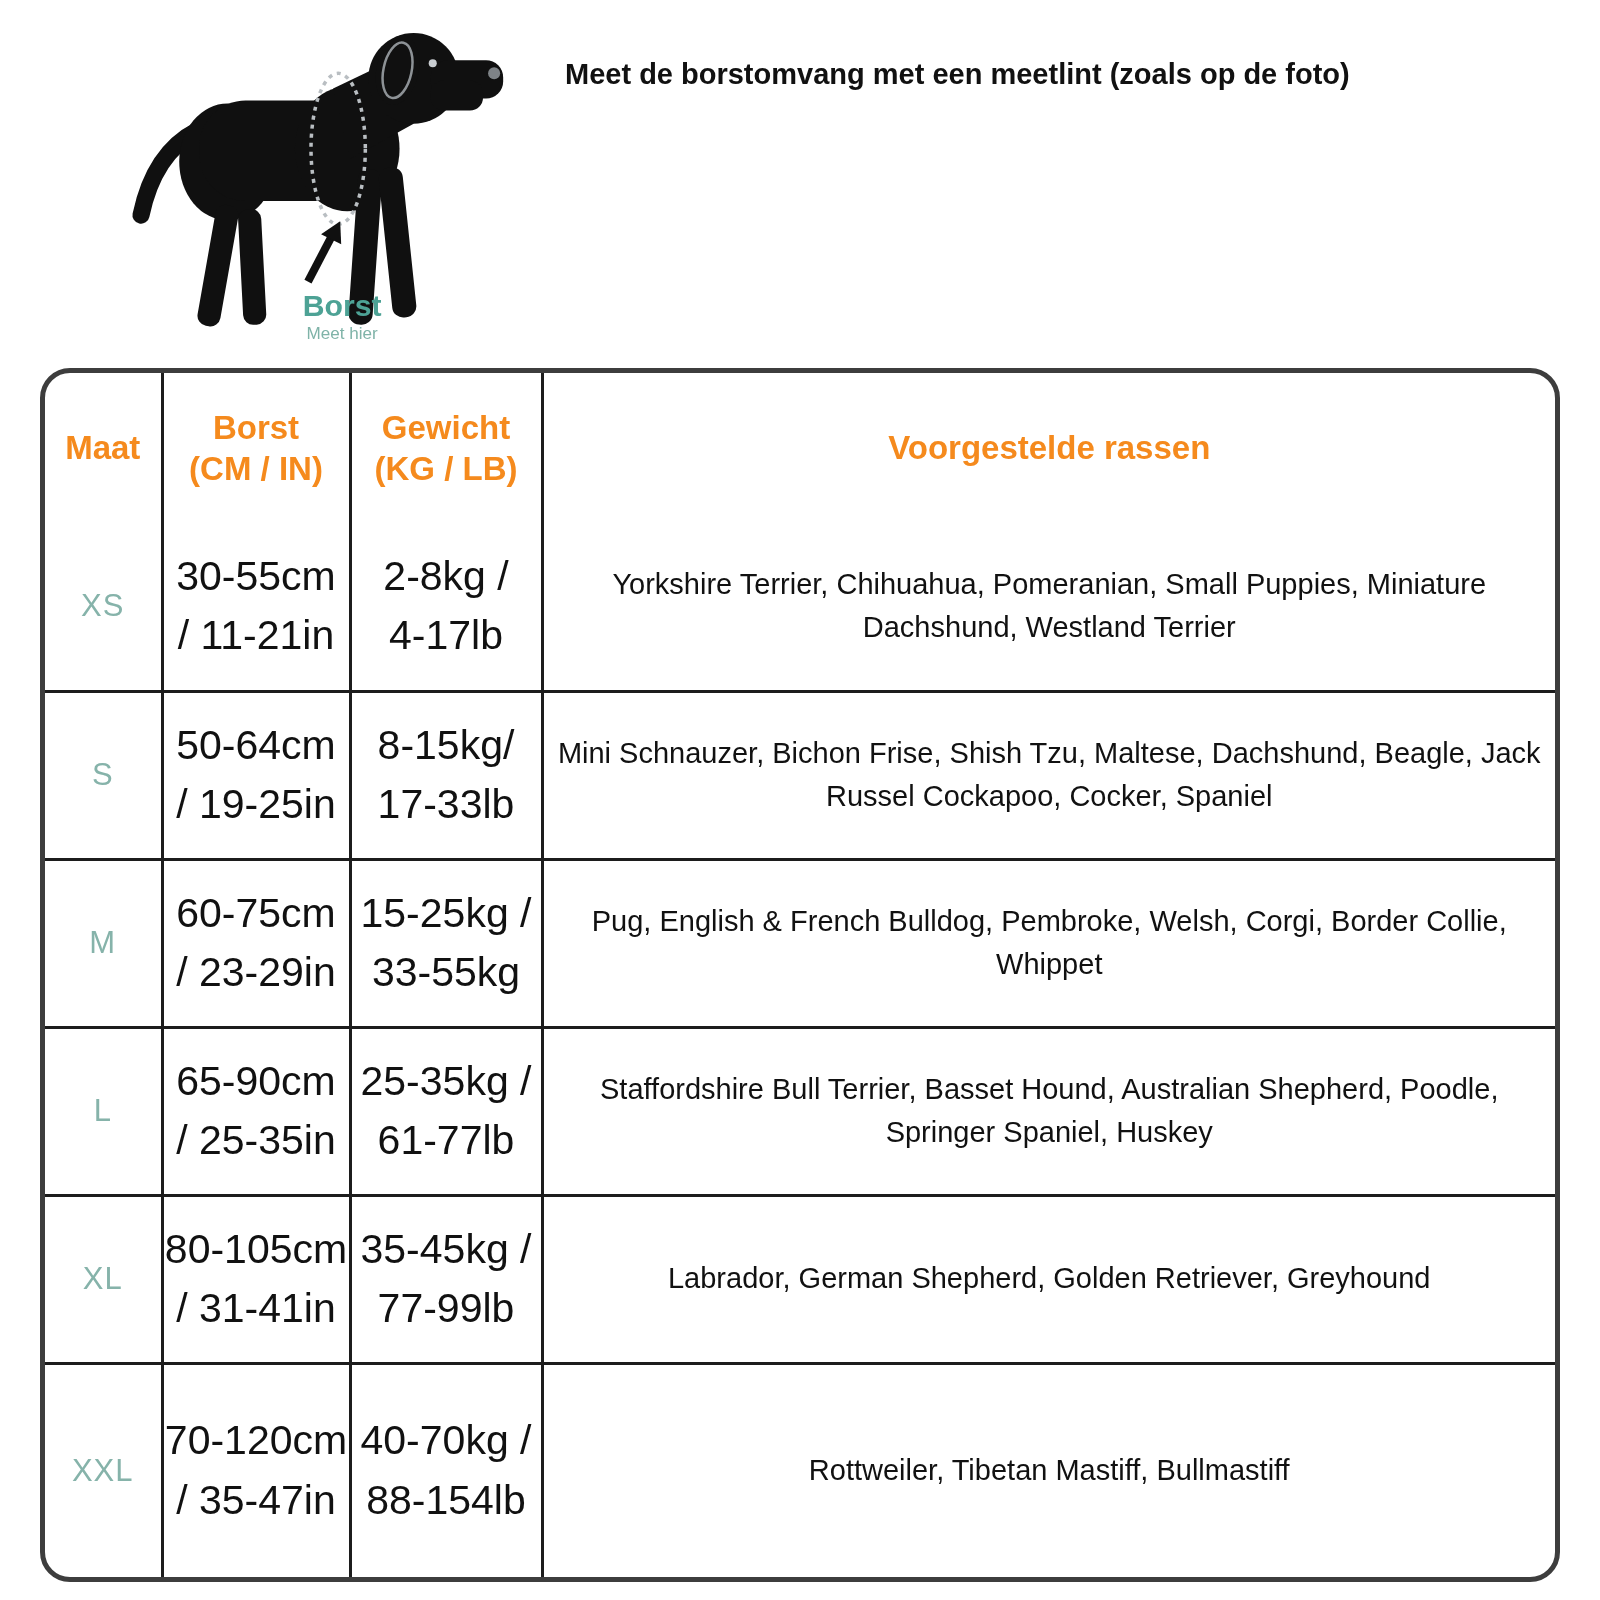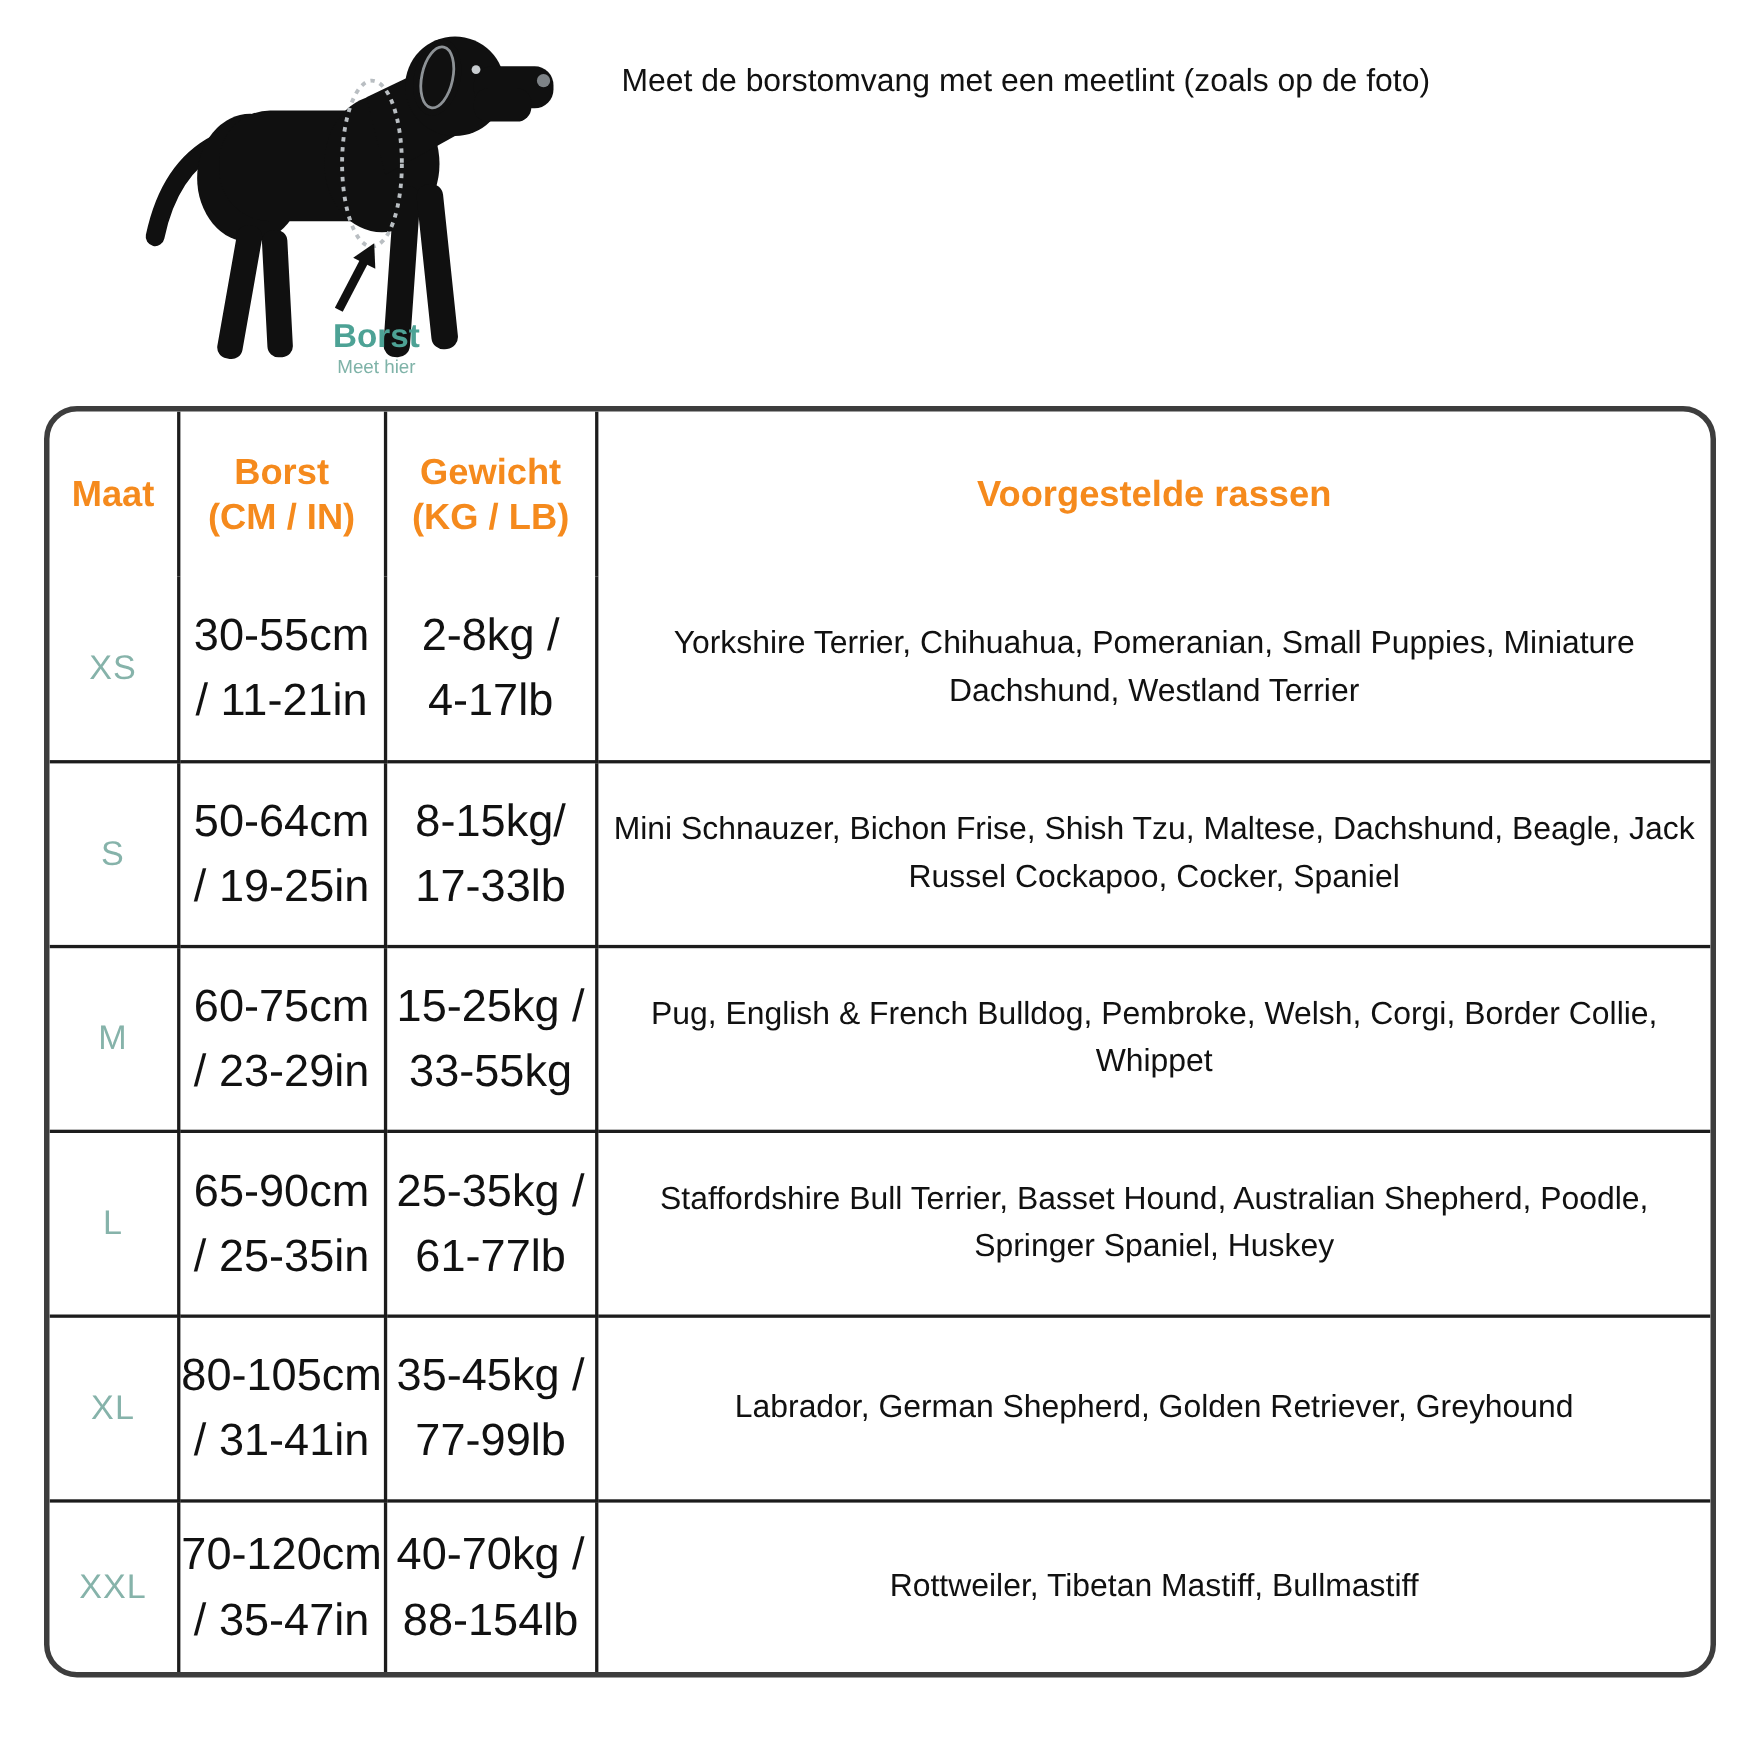--- a/index.html
+++ b/index.html
@@ -24,21 +24,21 @@
     padding:18px 35px 0 85px;
     gap:20px;
     align-items:flex-start;
     margin-bottom:14px;
   }
   .dog-figure{flex:0 0 460px;}
   .instructions{
     flex:1;
     padding-top:36px;
     font-size:29px;
-    font-weight:400;
+    font-weight:700;
     line-height:1.42;
     max-width:1010px;
   }
   .instructions p{margin:0 0 26px 0;}
   .svg-label-chest{
     font-family:"Liberation Sans", sans-serif;
     font-size:30px;font-weight:bold;
     fill:var(--chest-label-teal);
   }
   .svg-label-hint{
@@ -71,21 +71,21 @@
   .size-table tr>*:last-child{border-right:none;}
 
   .size-table thead th{
     height:150px;
     color:var(--accent-orange);
     font-size:33px;
     font-weight:bold;
     line-height:1.25;
   }
   .size-table tbody tr{height:168px;}
-  .size-table tbody tr:last-child{height:156px;padding-left:36px;}
+  .size-table tbody tr:last-child{height:214px;padding-left:36px;}
   .cell-size{
     color:var(--size-label-teal);
     font-size:31px;
     font-weight:normal;
     letter-spacing:1px;
   }
   .cell-num{
     font-size:41px;
     font-weight:400;
     line-height:1.45;

